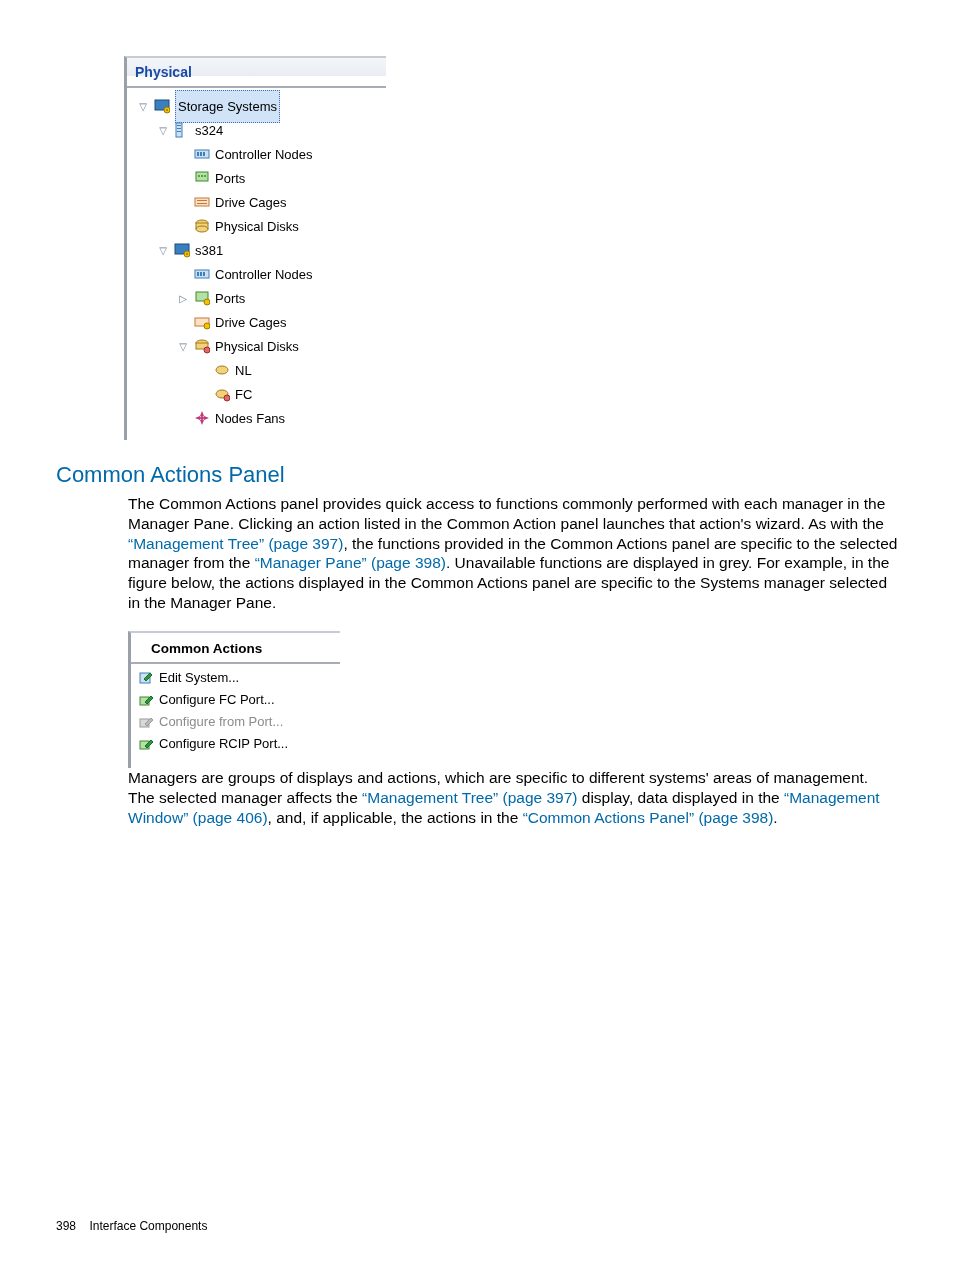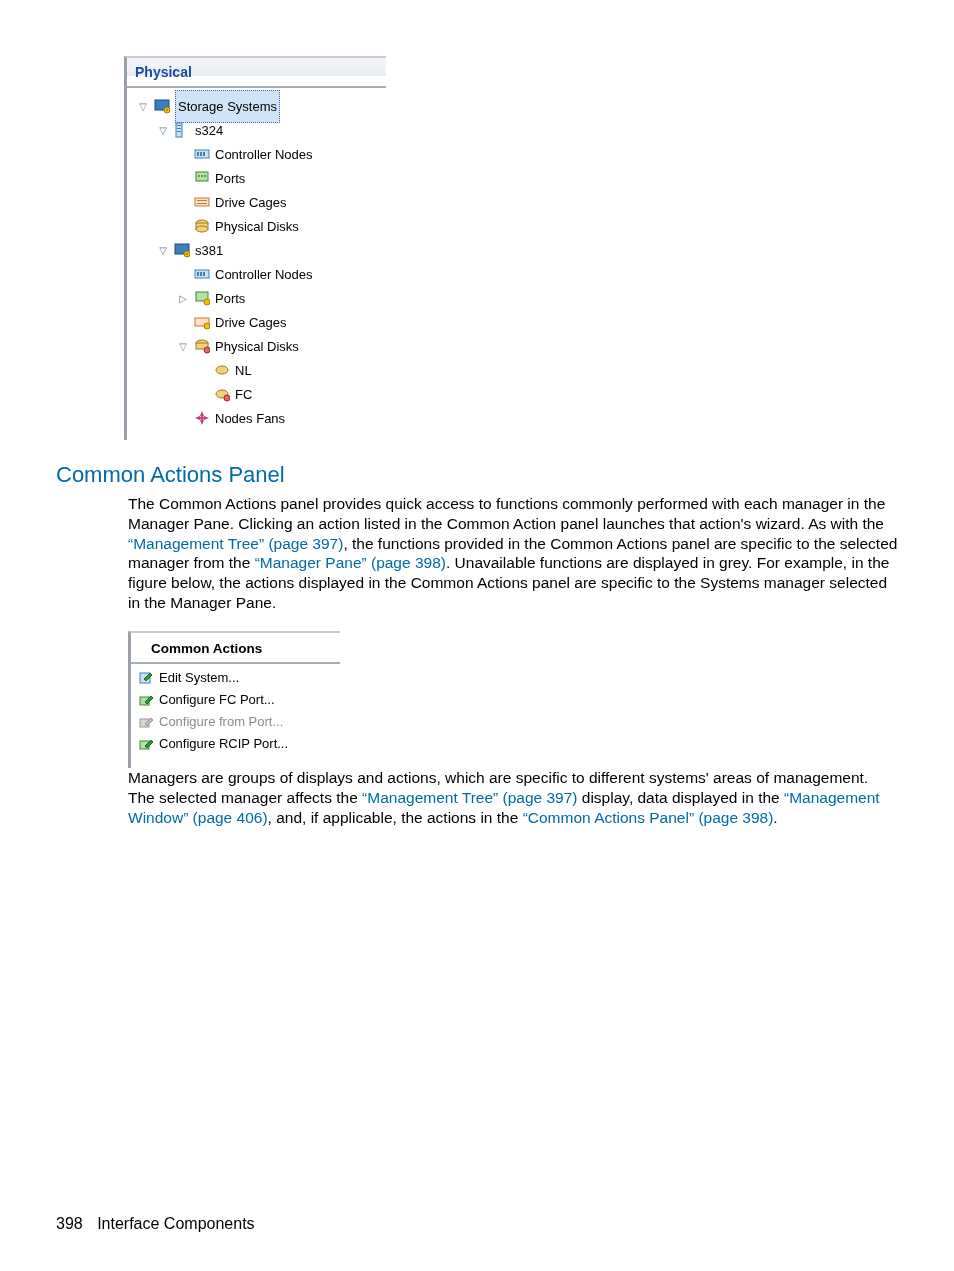--- a/index.html
+++ b/index.html
@@ -96,21 +96,21 @@
       display: flex; align-items: flex-start; height: 22px;
       font-size: 13px;
     }
     .action-row.disabled { color: #8b8b8b; }
     
     
     .footer {
       position: absolute;
       left: 56px;
       bottom: 38px;
-      font-size: 16px;
+      font-size: 12px;
       color: #000;
     }
     .footer-page { margin-right: 10px; }
   </style>
 </head>
 <body>
 
 <div class="page-content">
 
   <div class="tree-panel">

